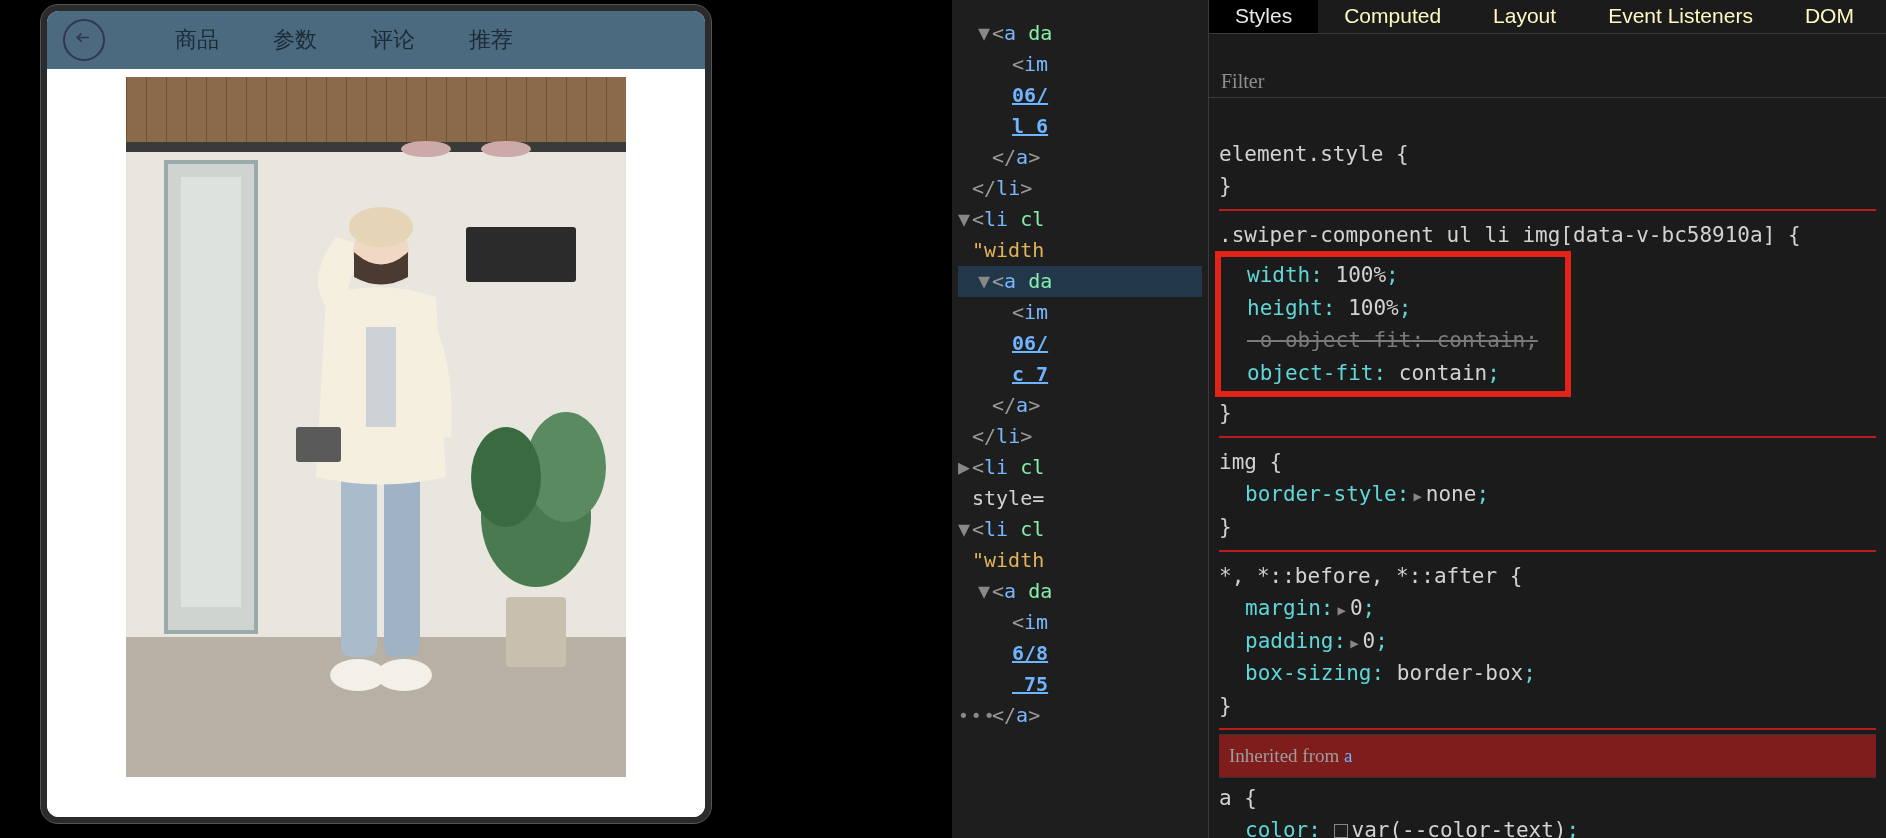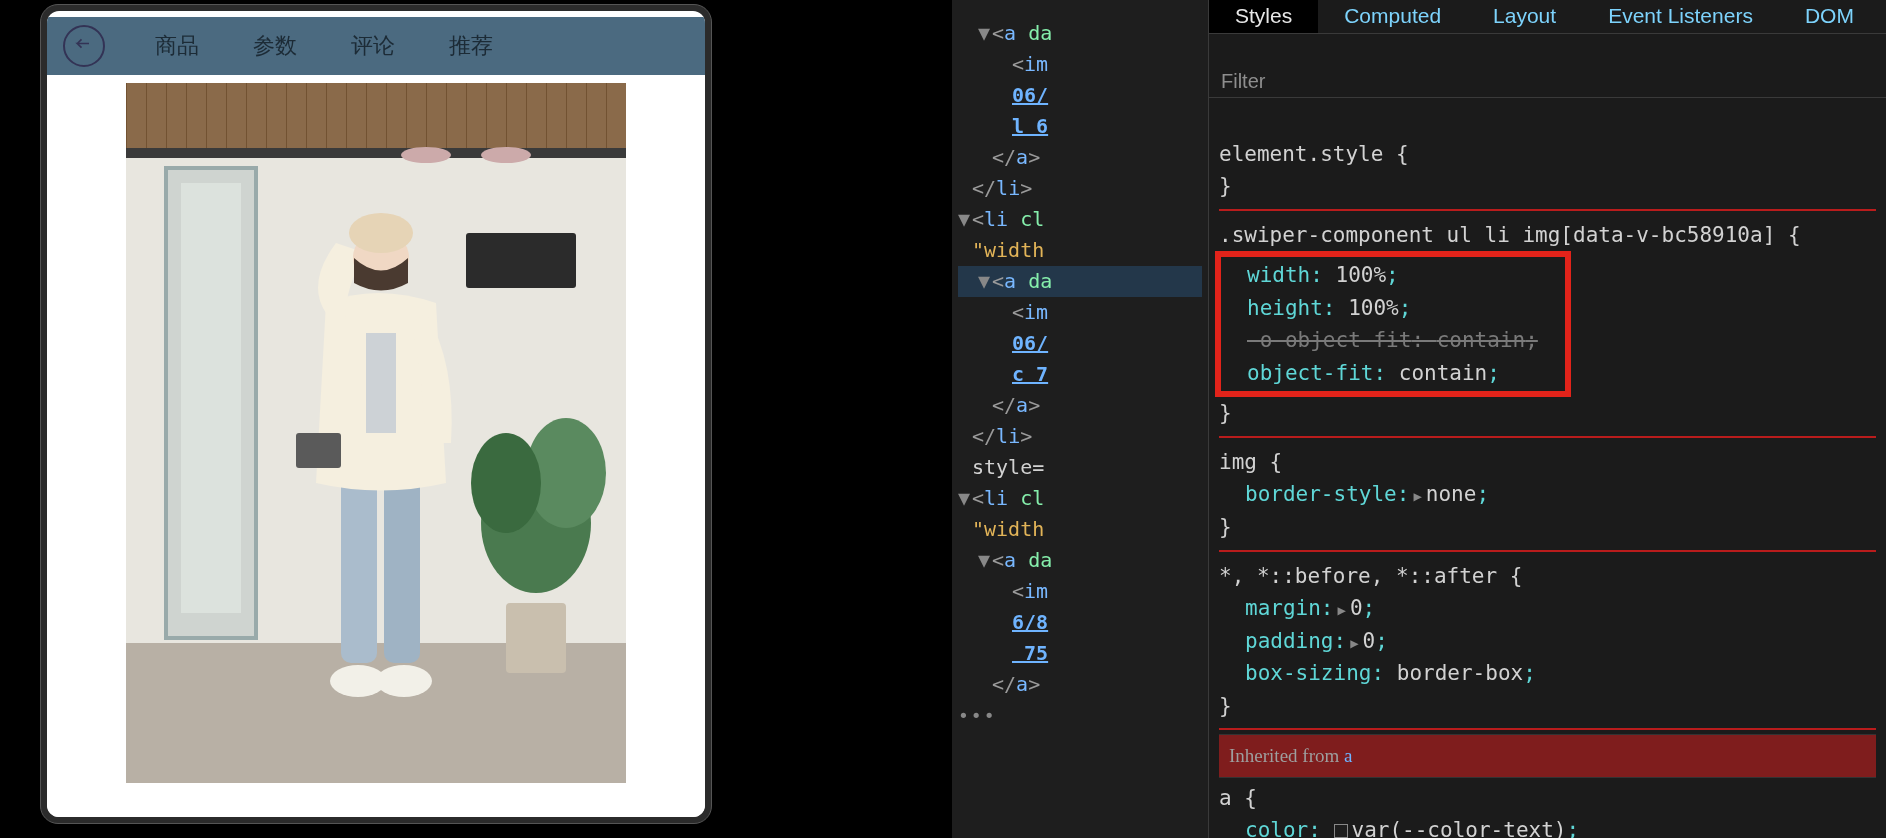--- a/index.html
+++ b/index.html
@@ -34,25 +34,24 @@
     margin: 6px;
     border-radius: 12px;
     overflow: hidden;
   }
   .mobile-titlebar {
     height: 58px;
     background: #4b6a80;
     display: flex;
     align-items: center;
     padding: 0 16px;
-    gap: 40px;
+    gap: 60px;
     color: #1c2b36;
     font-size: 22px;
     font-weight: 500;
-    margin-top: 6px;
   }
   .back-btn {
     width: 42px;
     height: 42px;
     border-radius: 50%;
     border: 2px solid #335;
     display: flex;
     align-items: center;
     justify-content: center;
     color: #335;
@@ -122,35 +121,35 @@
     border-bottom: 1px solid #3a3a3a;
     height: 50px;
     align-items: stretch;
     font-family: -apple-system, sans-serif;
     font-size: 21px;
   }
   .styles-tab {
     padding: 0 26px;
     display: flex;
     align-items: center;
-    color: #7dd3fc;
+    color: #fef9c3;
     cursor: pointer;
   }
   .styles-tab.active {
     background: #000;
     color: #e8e8e8;
   }
   .filter-row {
     height: 44px;
     border-bottom: 1px solid #3a3a3a;
     display: flex;
     align-items: flex-end;
     padding: 0 12px;
     color: #8e8e8e;
-    font-family: Liberation Sans, sans-serif;
+    font-family: Liberation Serif, serif;
     font-size: 20px;
   }
   .rules {
     padding: 4px 10px;
     font-size: 21px;
   }
   .rule-block { margin-bottom: 4px; border-bottom: 2px solid #b91c1c; padding: 4px 0 6px; }
   .sel { color: #d2d2d2; }
   .brace { color: #d2d2d2; }
   .prop { color: #5fd7d7; padding-left: 26px; }
@@ -267,20 +266,21 @@
       <div class="line indent1"><span class="twisty"> </span><span class="tag-bracket">&lt;/</span><span class="tag-name">a</span><span class="attr-name"></span><span class="tag-bracket">&gt;</span></div>
       <div class="line indent0"><span class="twisty"> </span><span class="tag-bracket">&lt;/</span><span class="tag-name">li</span><span class="attr-name"></span><span class="tag-bracket">&gt;</span></div>
       <div class="line indent0"><span class="twisty">▼</span><span class="tag-bracket">&lt;</span><span class="tag-name">li</span><span class="attr-name"> cl</span></div>
       <div class="line indent0"><span class="twisty"> </span><span class="attr-val">"width</span></div>
       <div class="line indent1 selected-line"><span class="twisty">▼</span><span class="tag-bracket">&lt;</span><span class="tag-name">a</span><span class="attr-name"> da</span></div>
       <div class="line indent2"><span class="twisty"> </span><span class="tag-bracket">&lt;</span><span class="tag-name">im</span><span class="attr-name"></span></div>
       <div class="line indent2"><span class="twisty"> </span><span class="link">06/</span></div>
       <div class="line indent2"><span class="twisty"> </span><span class="link">c 7</span></div>
       <div class="line indent1"><span class="twisty"> </span><span class="tag-bracket">&lt;/</span><span class="tag-name">a</span><span class="attr-name"></span><span class="tag-bracket">&gt;</span></div>
       <div class="line indent0"><span class="twisty"> </span><span class="tag-bracket">&lt;/</span><span class="tag-name">li</span><span class="attr-name"></span><span class="tag-bracket">&gt;</span></div>
+      <div class="line indent0"><span class="twisty">▶</span><span class="tag-bracket">&lt;</span><span class="tag-name">li</span><span class="attr-name"> cl</span></div>
       <div class="line indent0"><span class="twisty"> </span><span class="sel">style=</span></div>
       <div class="line indent0"><span class="twisty">▼</span><span class="tag-bracket">&lt;</span><span class="tag-name">li</span><span class="attr-name"> cl</span></div>
       <div class="line indent0"><span class="twisty"> </span><span class="attr-val">"width</span></div>
       <div class="line indent1"><span class="twisty">▼</span><span class="tag-bracket">&lt;</span><span class="tag-name">a</span><span class="attr-name"> da</span></div>
       <div class="line indent2"><span class="twisty"> </span><span class="tag-bracket">&lt;</span><span class="tag-name">im</span><span class="attr-name"></span></div>
       <div class="line indent2"><span class="twisty"> </span><span class="link">6/8</span></div>
       <div class="line indent2"><span class="twisty"> </span><span class="link"> 75</span></div>
       <div class="line indent1"><span class="twisty"> </span><span class="tag-bracket">&lt;/</span><span class="tag-name">a</span><span class="attr-name"></span><span class="tag-bracket">&gt;</span></div>
     </div>
   <div class="styles-panel">

